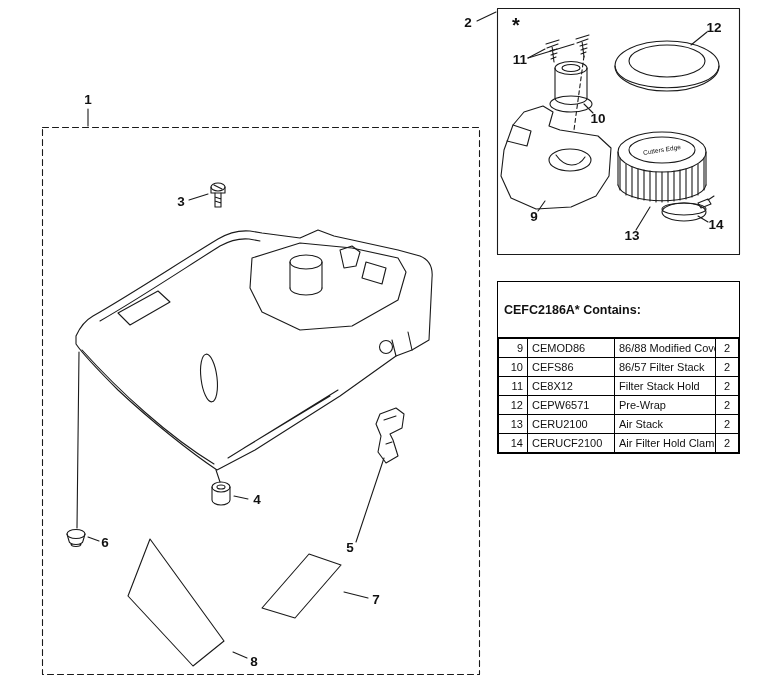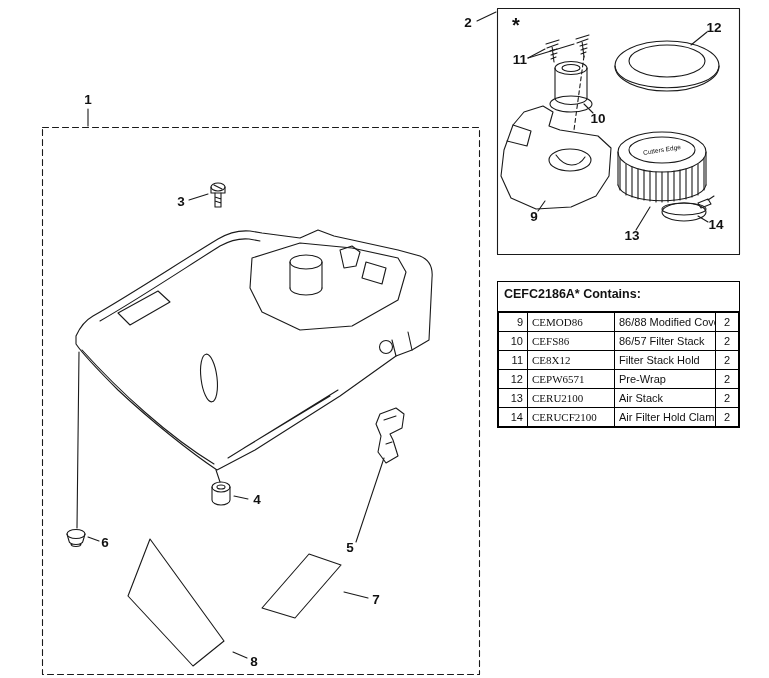--- a/index.html
+++ b/index.html
@@ -15,28 +15,28 @@
     fill:#111;stroke:none;font-family:"Liberation Sans","DejaVu Sans",sans-serif;
     font-weight:bold;font-size:13.5px;
   }
   svg.art text.tiny{font-weight:normal;font-size:6.5px;}
   svg.art text.ast{font-size:20px;}
   .parts-table{
     position:absolute;left:497px;top:281px;width:243px;background:#fff;
     border:1.5px solid #000;box-sizing:border-box;
   }
   .pt-title{
-    font-weight:bold;font-size:12.5px;padding:5px 6px 10px 6px;border-bottom:1.5px solid #000;
+    font-weight:bold;font-size:12.5px;padding:5px 6px 20px 6px;border-bottom:1.5px solid #000;margin-top:16px;
   }
   .parts-table table{border-collapse:collapse;width:100%;font-size:11px;table-layout:fixed;}
   .parts-table td{
     border:1px solid #000;padding:1.5px 4px;height:15px;white-space:nowrap;overflow:hidden;
   }
   td.c-ref{width:20px;text-align:right;}
-  td.c-part{width:78px;font-family:Liberation Serif, serif;}
+  td.c-part{width:78px;}
   td.c-desc{width:auto;}
   td.c-qty{width:14px;text-align:center;}
 </style>
 </head>
 <body>
 
 <div class="page">
 
   <svg class="art" width="769" height="678" viewBox="0 0 769 678">
 

